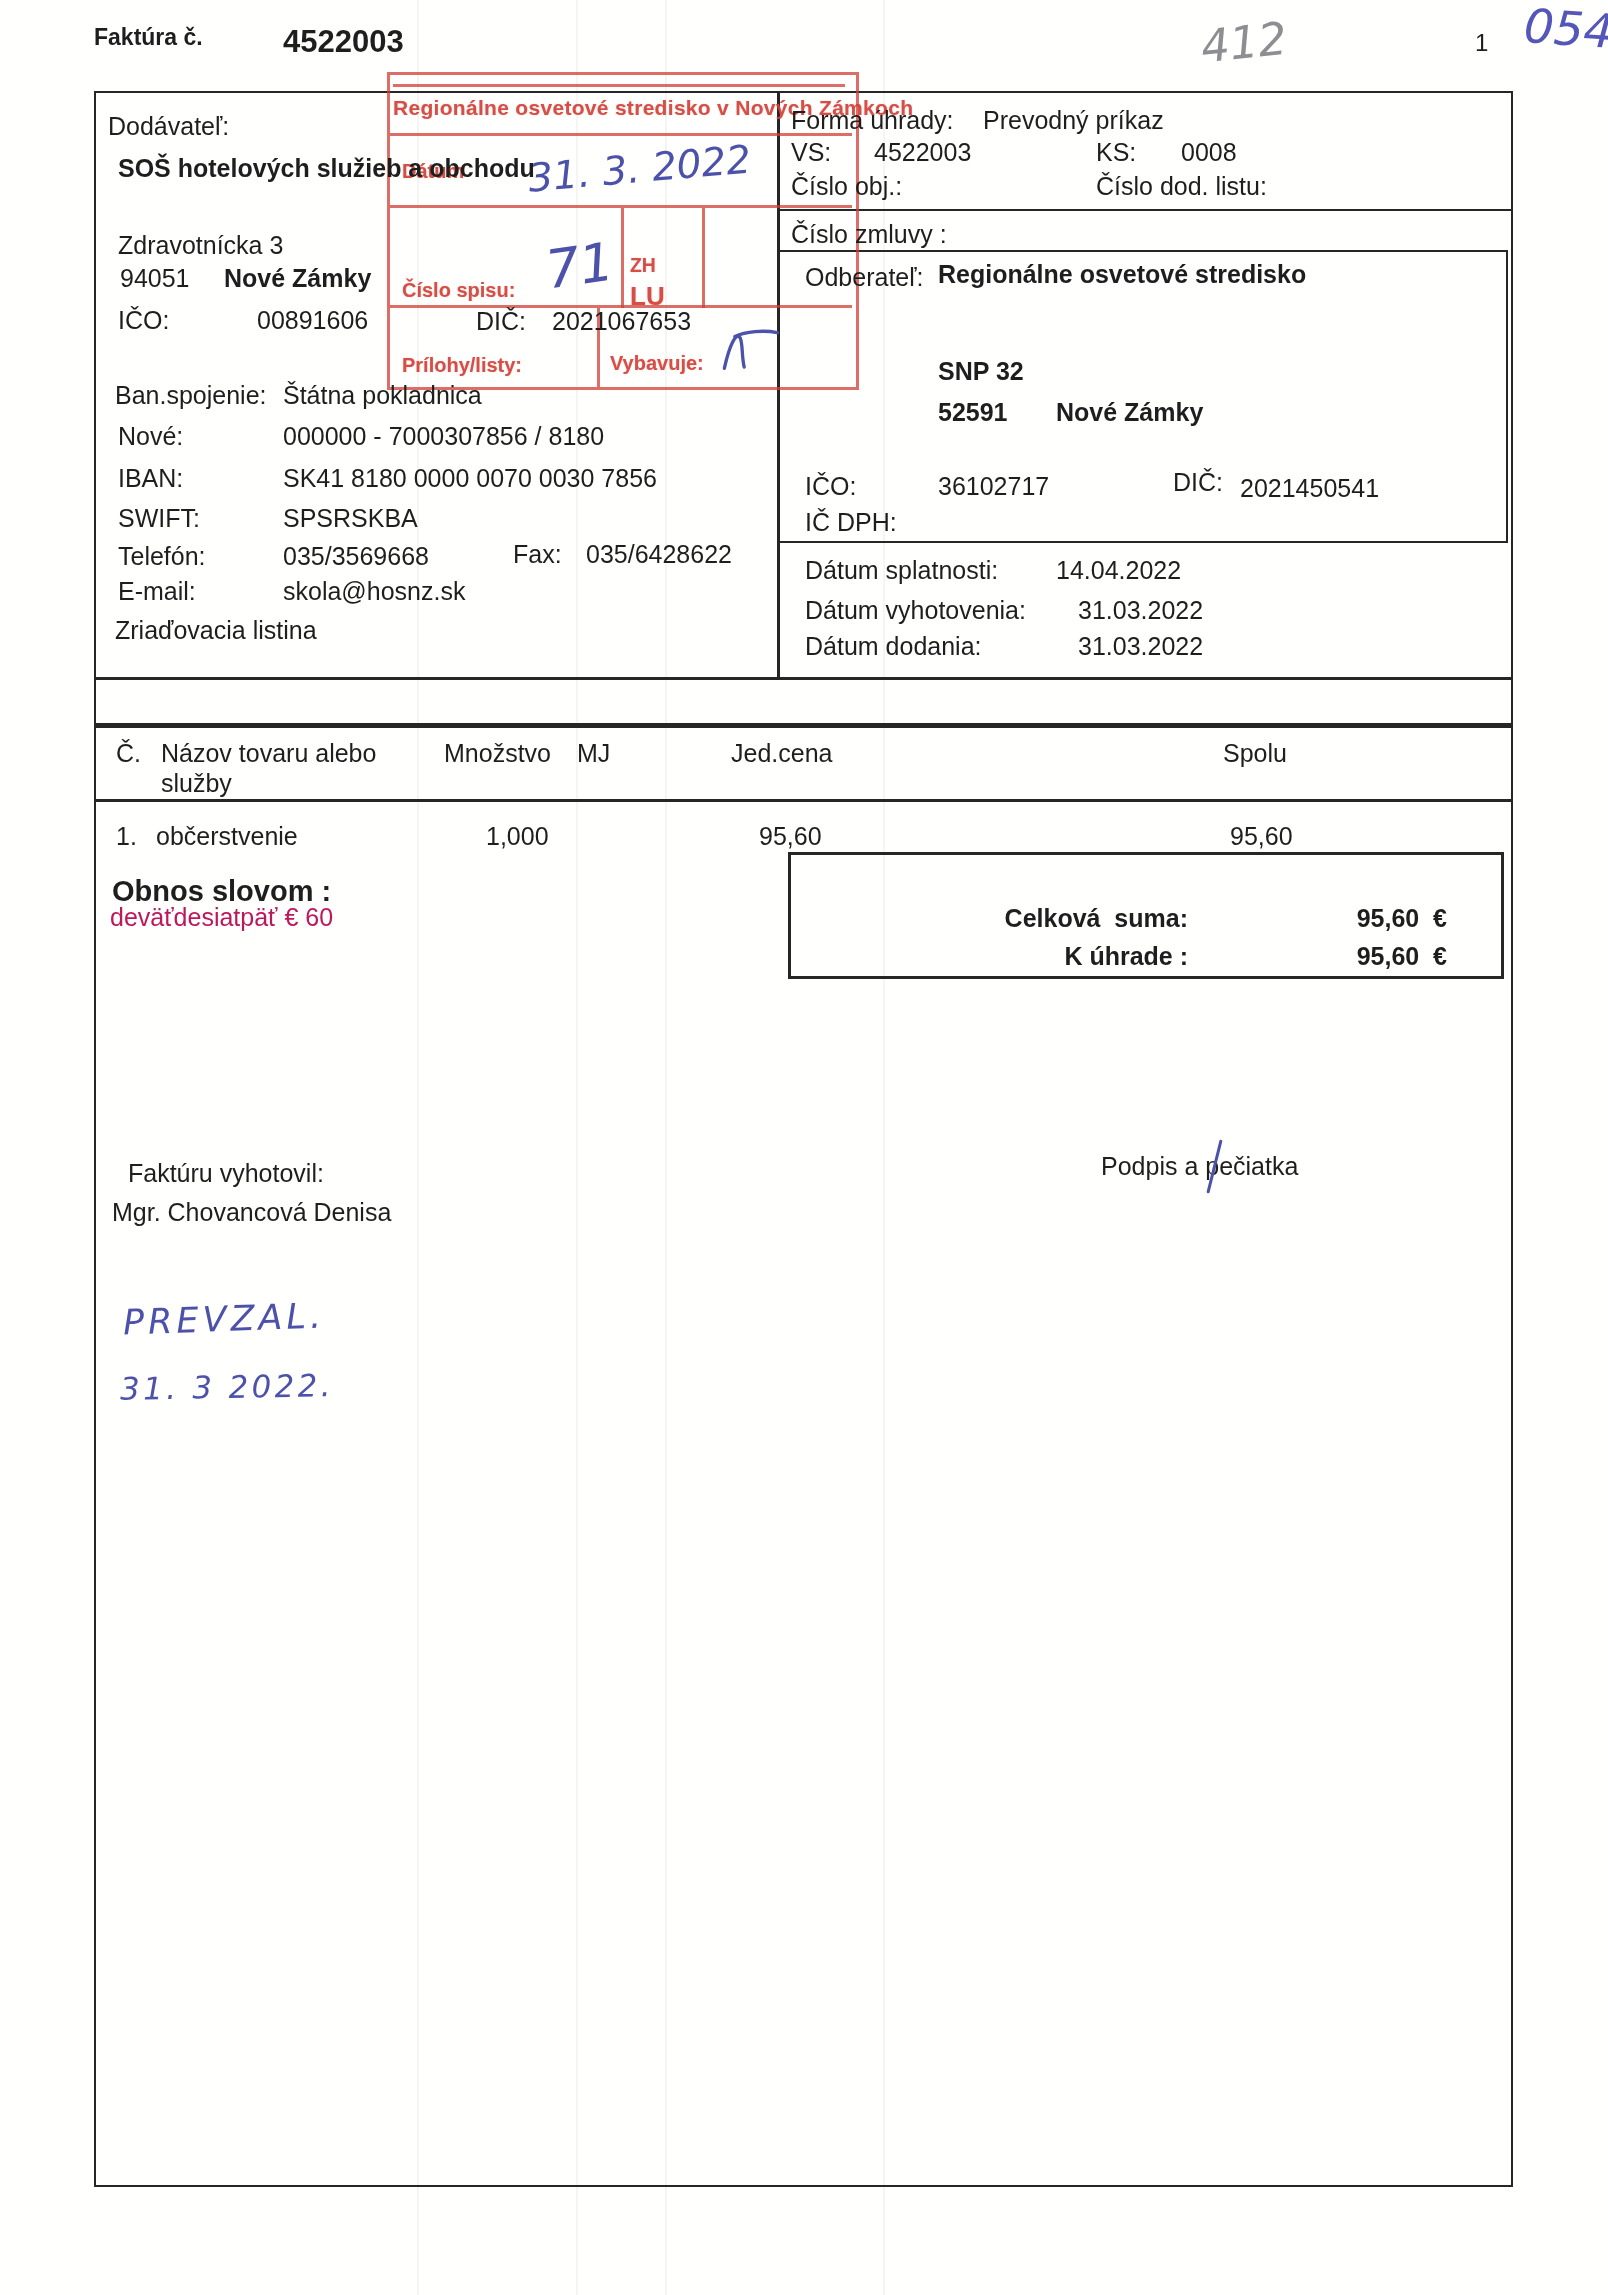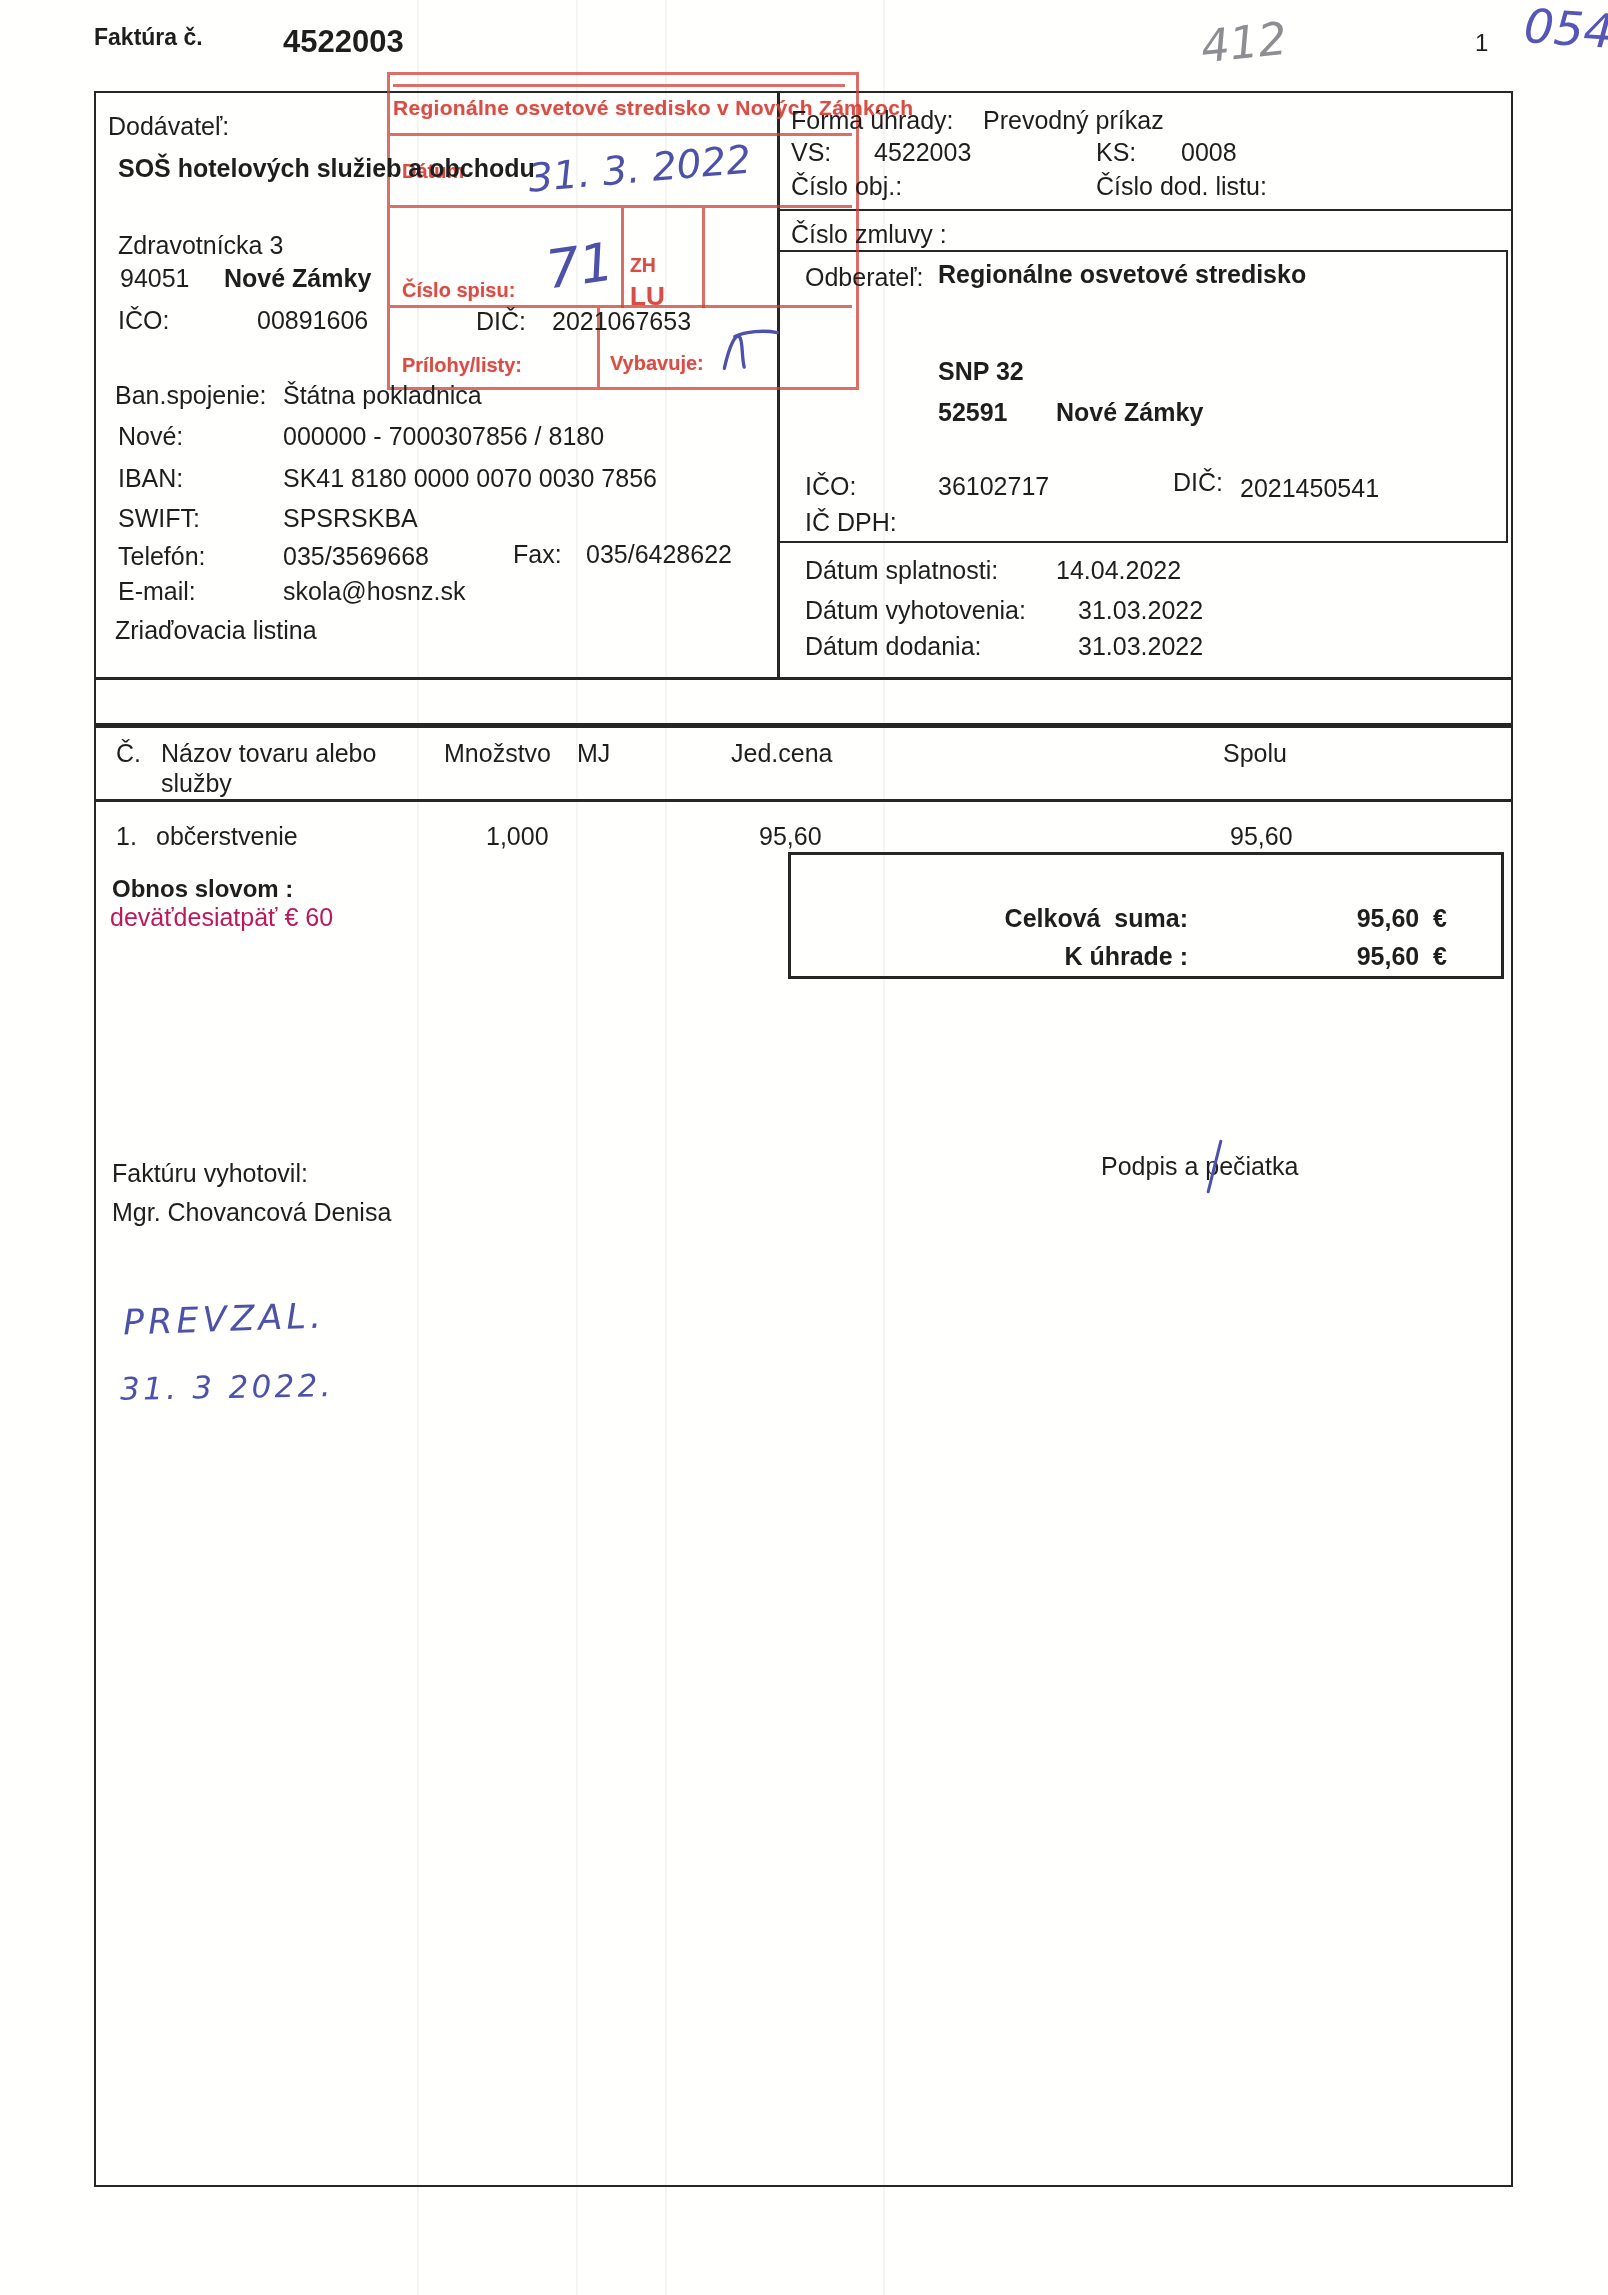--- a/index.html
+++ b/index.html
@@ -111,30 +111,30 @@
   <span class="t" style="left:577px;top:739px">MJ</span>
   <span class="t" style="left:731px;top:739px">Jed.cena</span>
   <span class="t" style="left:1223px;top:739px">Spolu</span>
 
   <span class="t" style="left:116px;top:822px">1.</span>
   <span class="t" style="left:156px;top:822px">občerstvenie</span>
   <span class="t" style="left:486px;top:822px">1,000</span>
   <span class="t" style="left:759px;top:822px">95,60</span>
   <span class="t" style="left:1230px;top:822px">95,60</span>
 
-  <span class="t b" style="left:112px;top:875px;font-size:24px">Obnos slovom :</span>
+  <span class="t b" style="left:112px;top:875px;font-size:29px">Obnos slovom :</span>
   <span class="t" style="left:110px;top:903px;font-size:25px;color:#be185d">deväťdesiatpäť € 60</span>
 
   <div class="box" style="left:788px;top:852px;width:716px;height:127px;border-width:3.3px"></div>
   <span class="t b" style="right:421px;top:904px;font-size:25px">Celková  suma:</span>
   <span class="t b" style="right:162px;top:904px;font-size:25px">95,60  €</span>
   <span class="t b" style="right:421px;top:942px;font-size:25px">K úhrade :</span>
   <span class="t b" style="right:162px;top:942px;font-size:25px">95,60  €</span>
 
-  <span class="t" style="left:112px;top:1159px">Faktúru vyhotovil:</span>
+  <span class="t" style="left:128px;top:1159px">Faktúru vyhotovil:</span>
   <span class="t" style="left:112px;top:1198px">Mgr. Chovancová Denisa</span>
   <span class="t" style="left:1101px;top:1152px">Podpis a pečiatka</span>
   <div style="position:absolute;left:1213px;top:1139px;width:2.7px;height:55px;background:#4c51aa;transform:rotate(14deg);z-index:5;border-radius:1.3px"></div>
   <span class="hw" style="left:123px;top:1299px;font-size:35px;letter-spacing:4px;transform:rotate(-2deg)">PREVZAL.</span>
   <span class="hw" style="left:120px;top:1369px;font-size:31px;letter-spacing:3.3px;transform:rotate(-1deg)">31. 3 2022.</span>
 
   <div class="redbox" style="left:387px;top:72px;width:472px;height:318px"></div>
   <div class="redline" style="left:393px;top:84px;width:452px;height:2.7px"></div>
   <span class="red" style="left:393px;top:96px;width:452px;text-align:center;font-size:21px;letter-spacing:0.3px">Regionálne osvetové stredisko v Nových Zámkoch</span>
   <div class="redline" style="left:390px;top:133px;width:462px;height:3.3px"></div>

